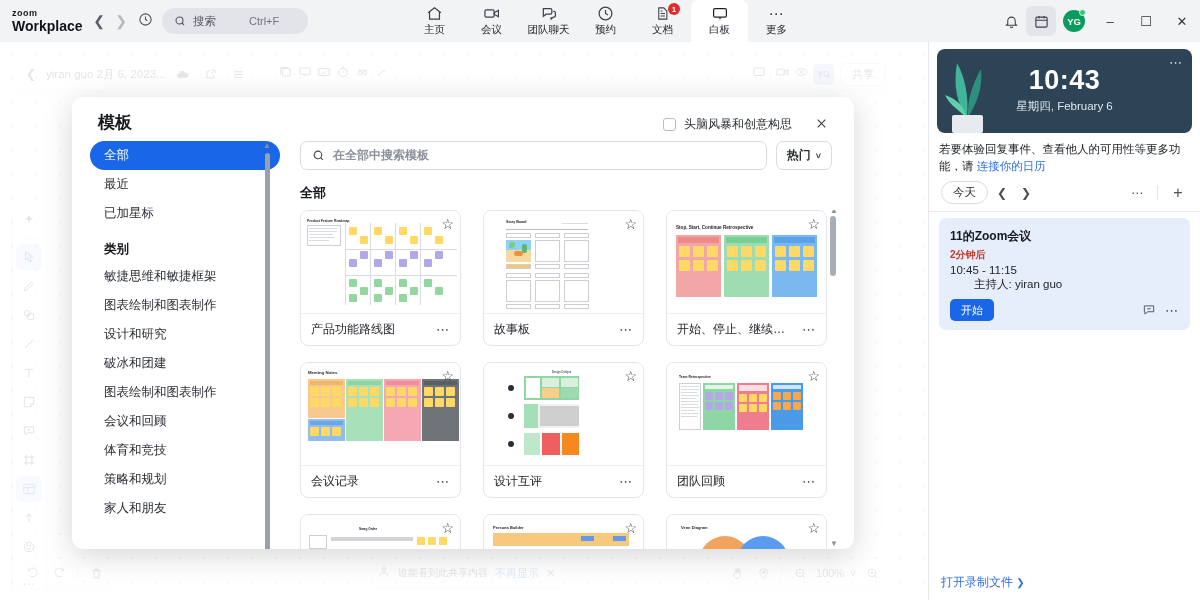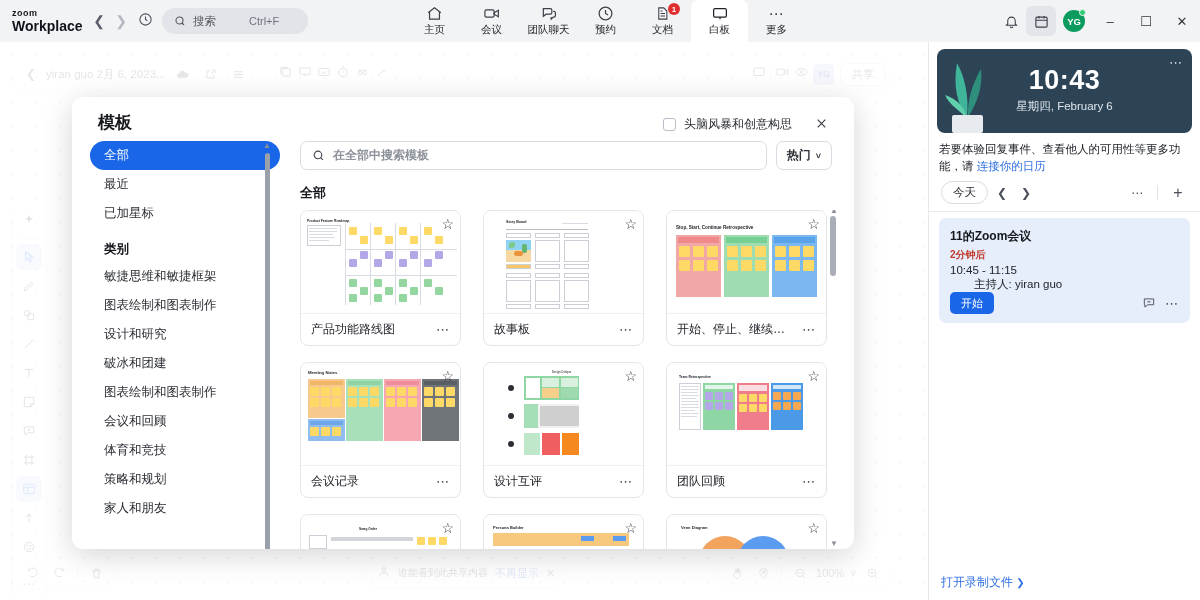--- a/index.html
+++ b/index.html
@@ -182,21 +182,21 @@
   .pill { border:1px solid #d8dbe1; border-radius:13px; font-size:11.5px; color:#2b2e34;
     padding:3px 11px; cursor:pointer; }
   .nvb { width:20px; text-align:center; font-size:12px; color:#4a4f5a; cursor:pointer; }
   .navrow .spacer { flex:1; }
   .nvsep { width:1px; height:15px; background:#e0e3e8; margin:0 6px; }
   .mcard { margin:6px 10px 0 10px; background:#e6eefb; border-radius:7px; padding:10px 11px 9px 11px; position:relative; }
   .mtitle { font-size:12px; color:#16181d; font-weight:600; }
   .msoon { font-size:10px; color:#c0392b; font-weight:700; margin-top:3px; }
   .mtime { font-size:11.5px; color:#22252b; margin-top:2px; }
   .mhost { font-size:11.5px; color:#22252b; margin-top:1px;margin-left:24px; }
-  .mbtnrow { display:flex; align-items:center; margin-top:0; }
+  .mbtnrow { display:flex; align-items:center; margin-top:7px; }
   .startbtn { background:#1a66e8; color:#fff; font-size:11px; border-radius:5px; padding:3.5px 11px; cursor:pointer; }
   .mbtnrow .sp { flex:1; }
   .micon { color:#4a4f5a; margin-left:9px; cursor:pointer; display:flex; align-items:center; }
   .reclink { position:absolute; left:12px; bottom:9px; font-size:12px; color:#2f6fe0; cursor:pointer; }
 </style>
 </head>
 <body>
 
 <div id="app">
 

